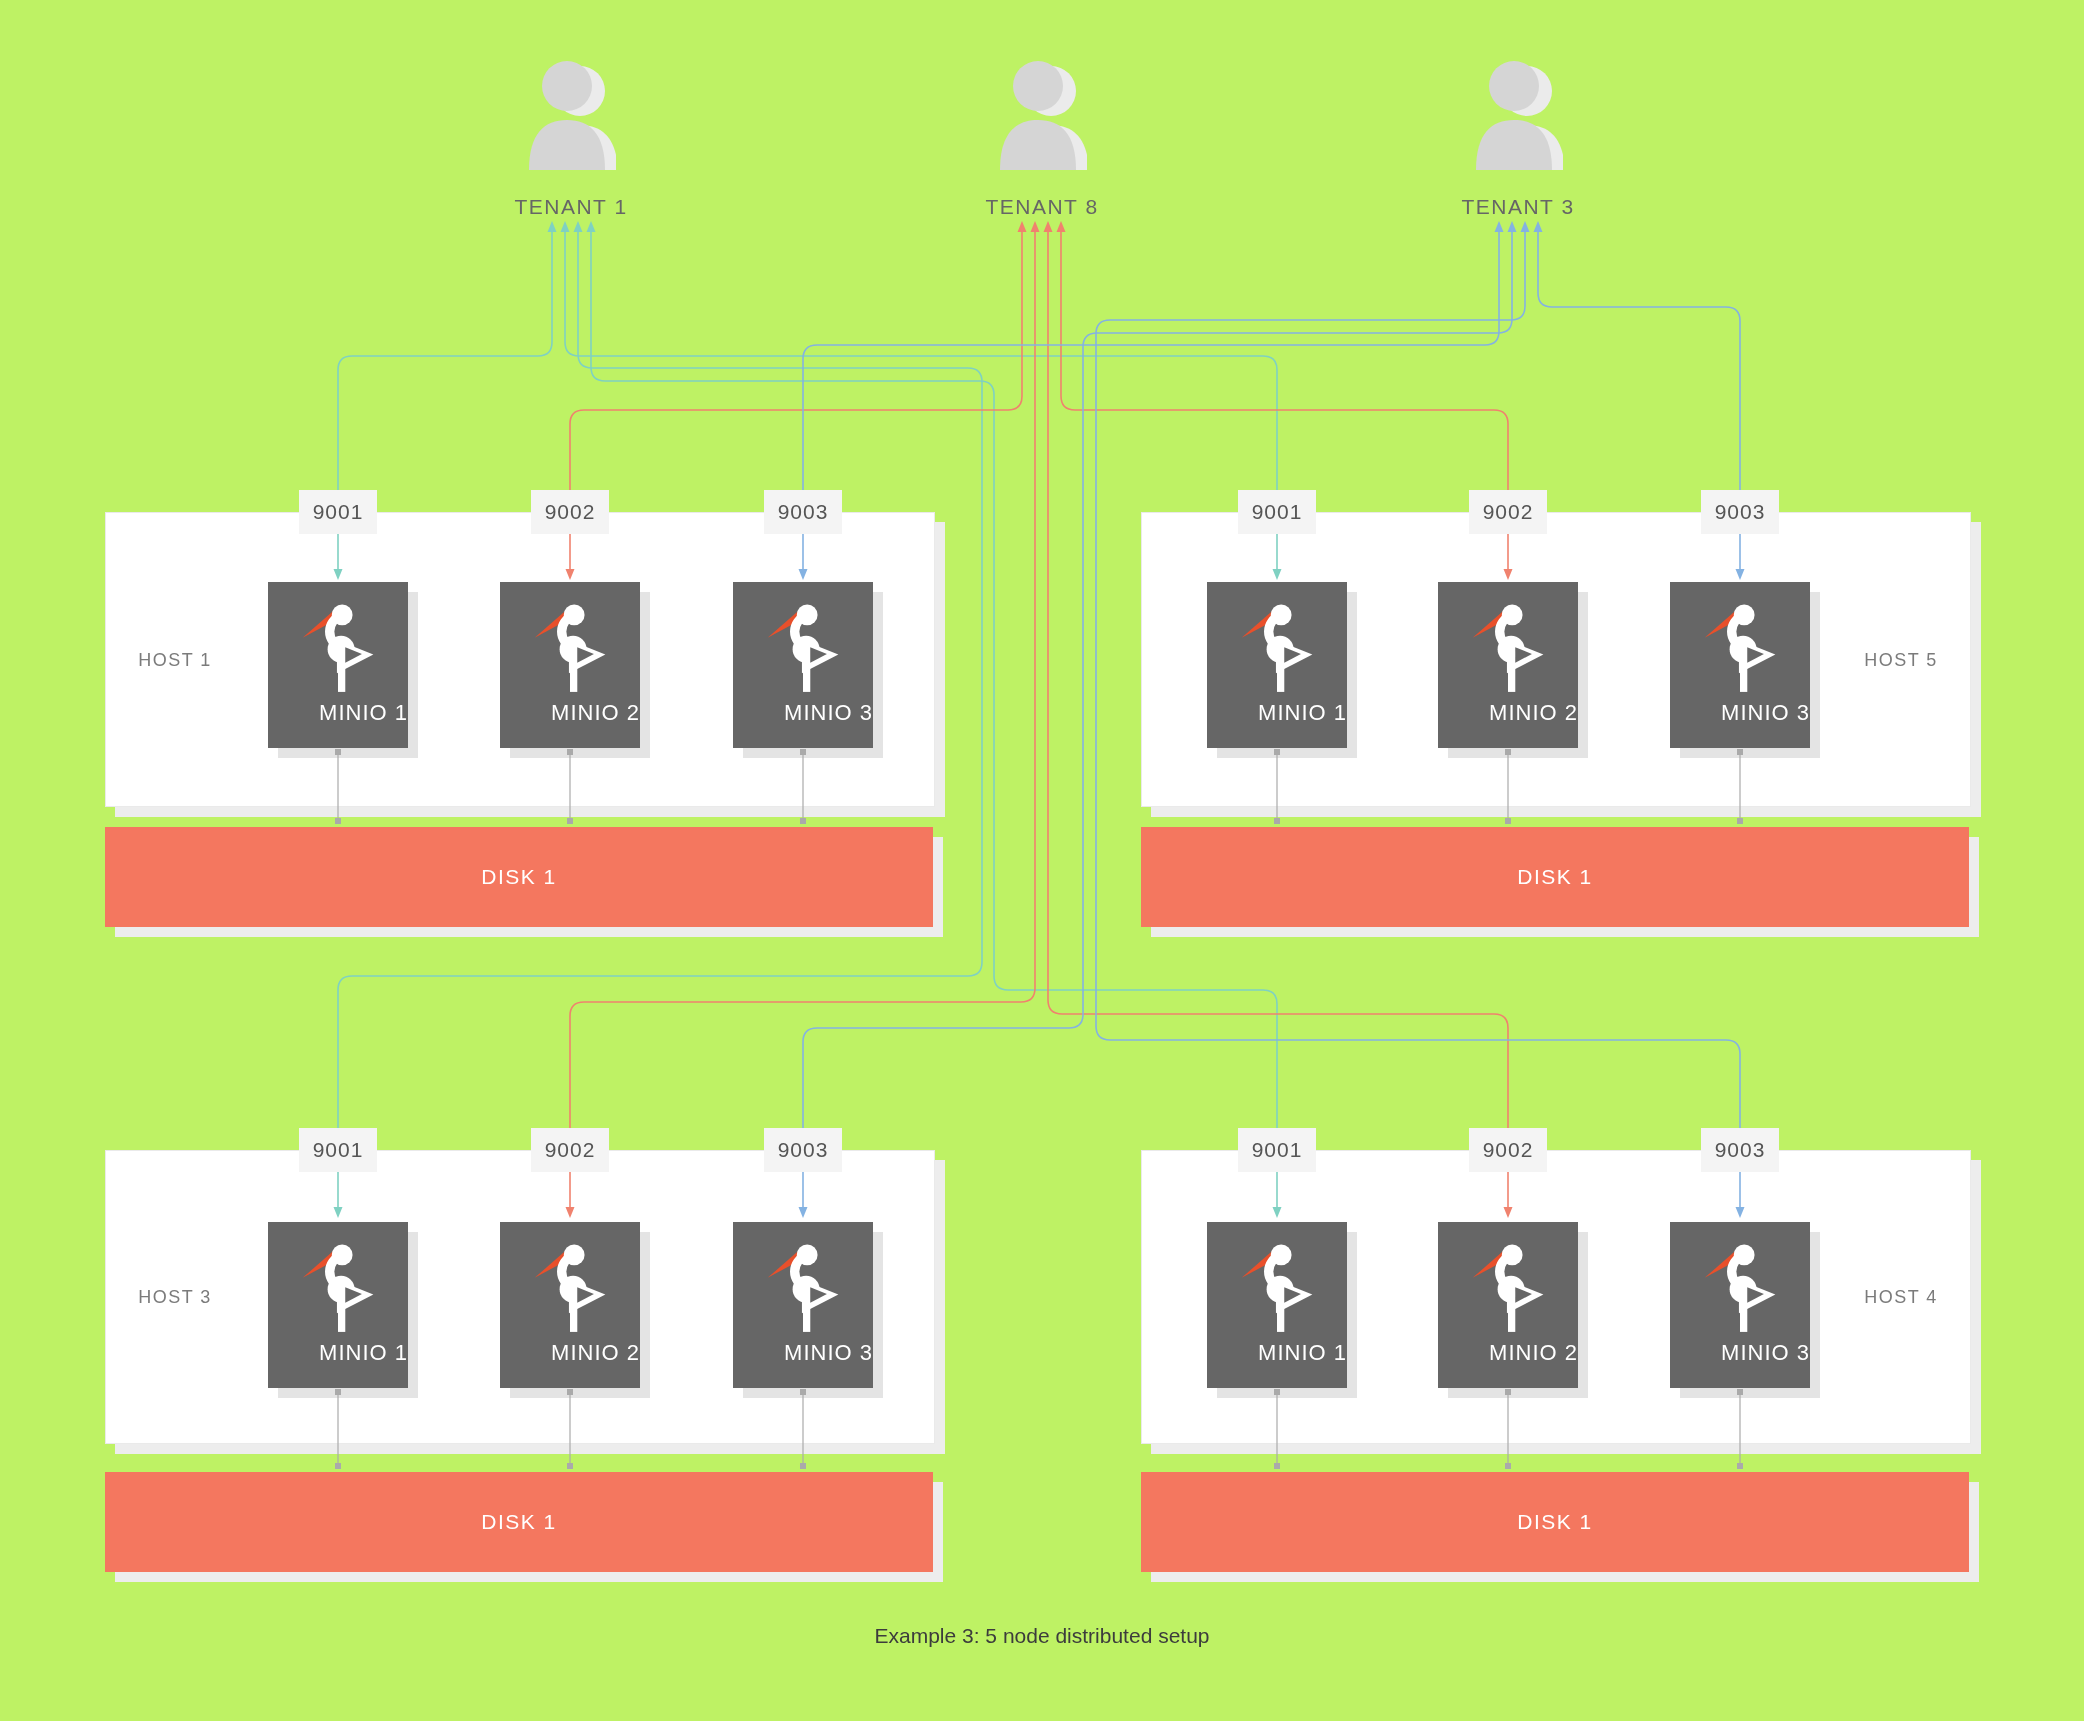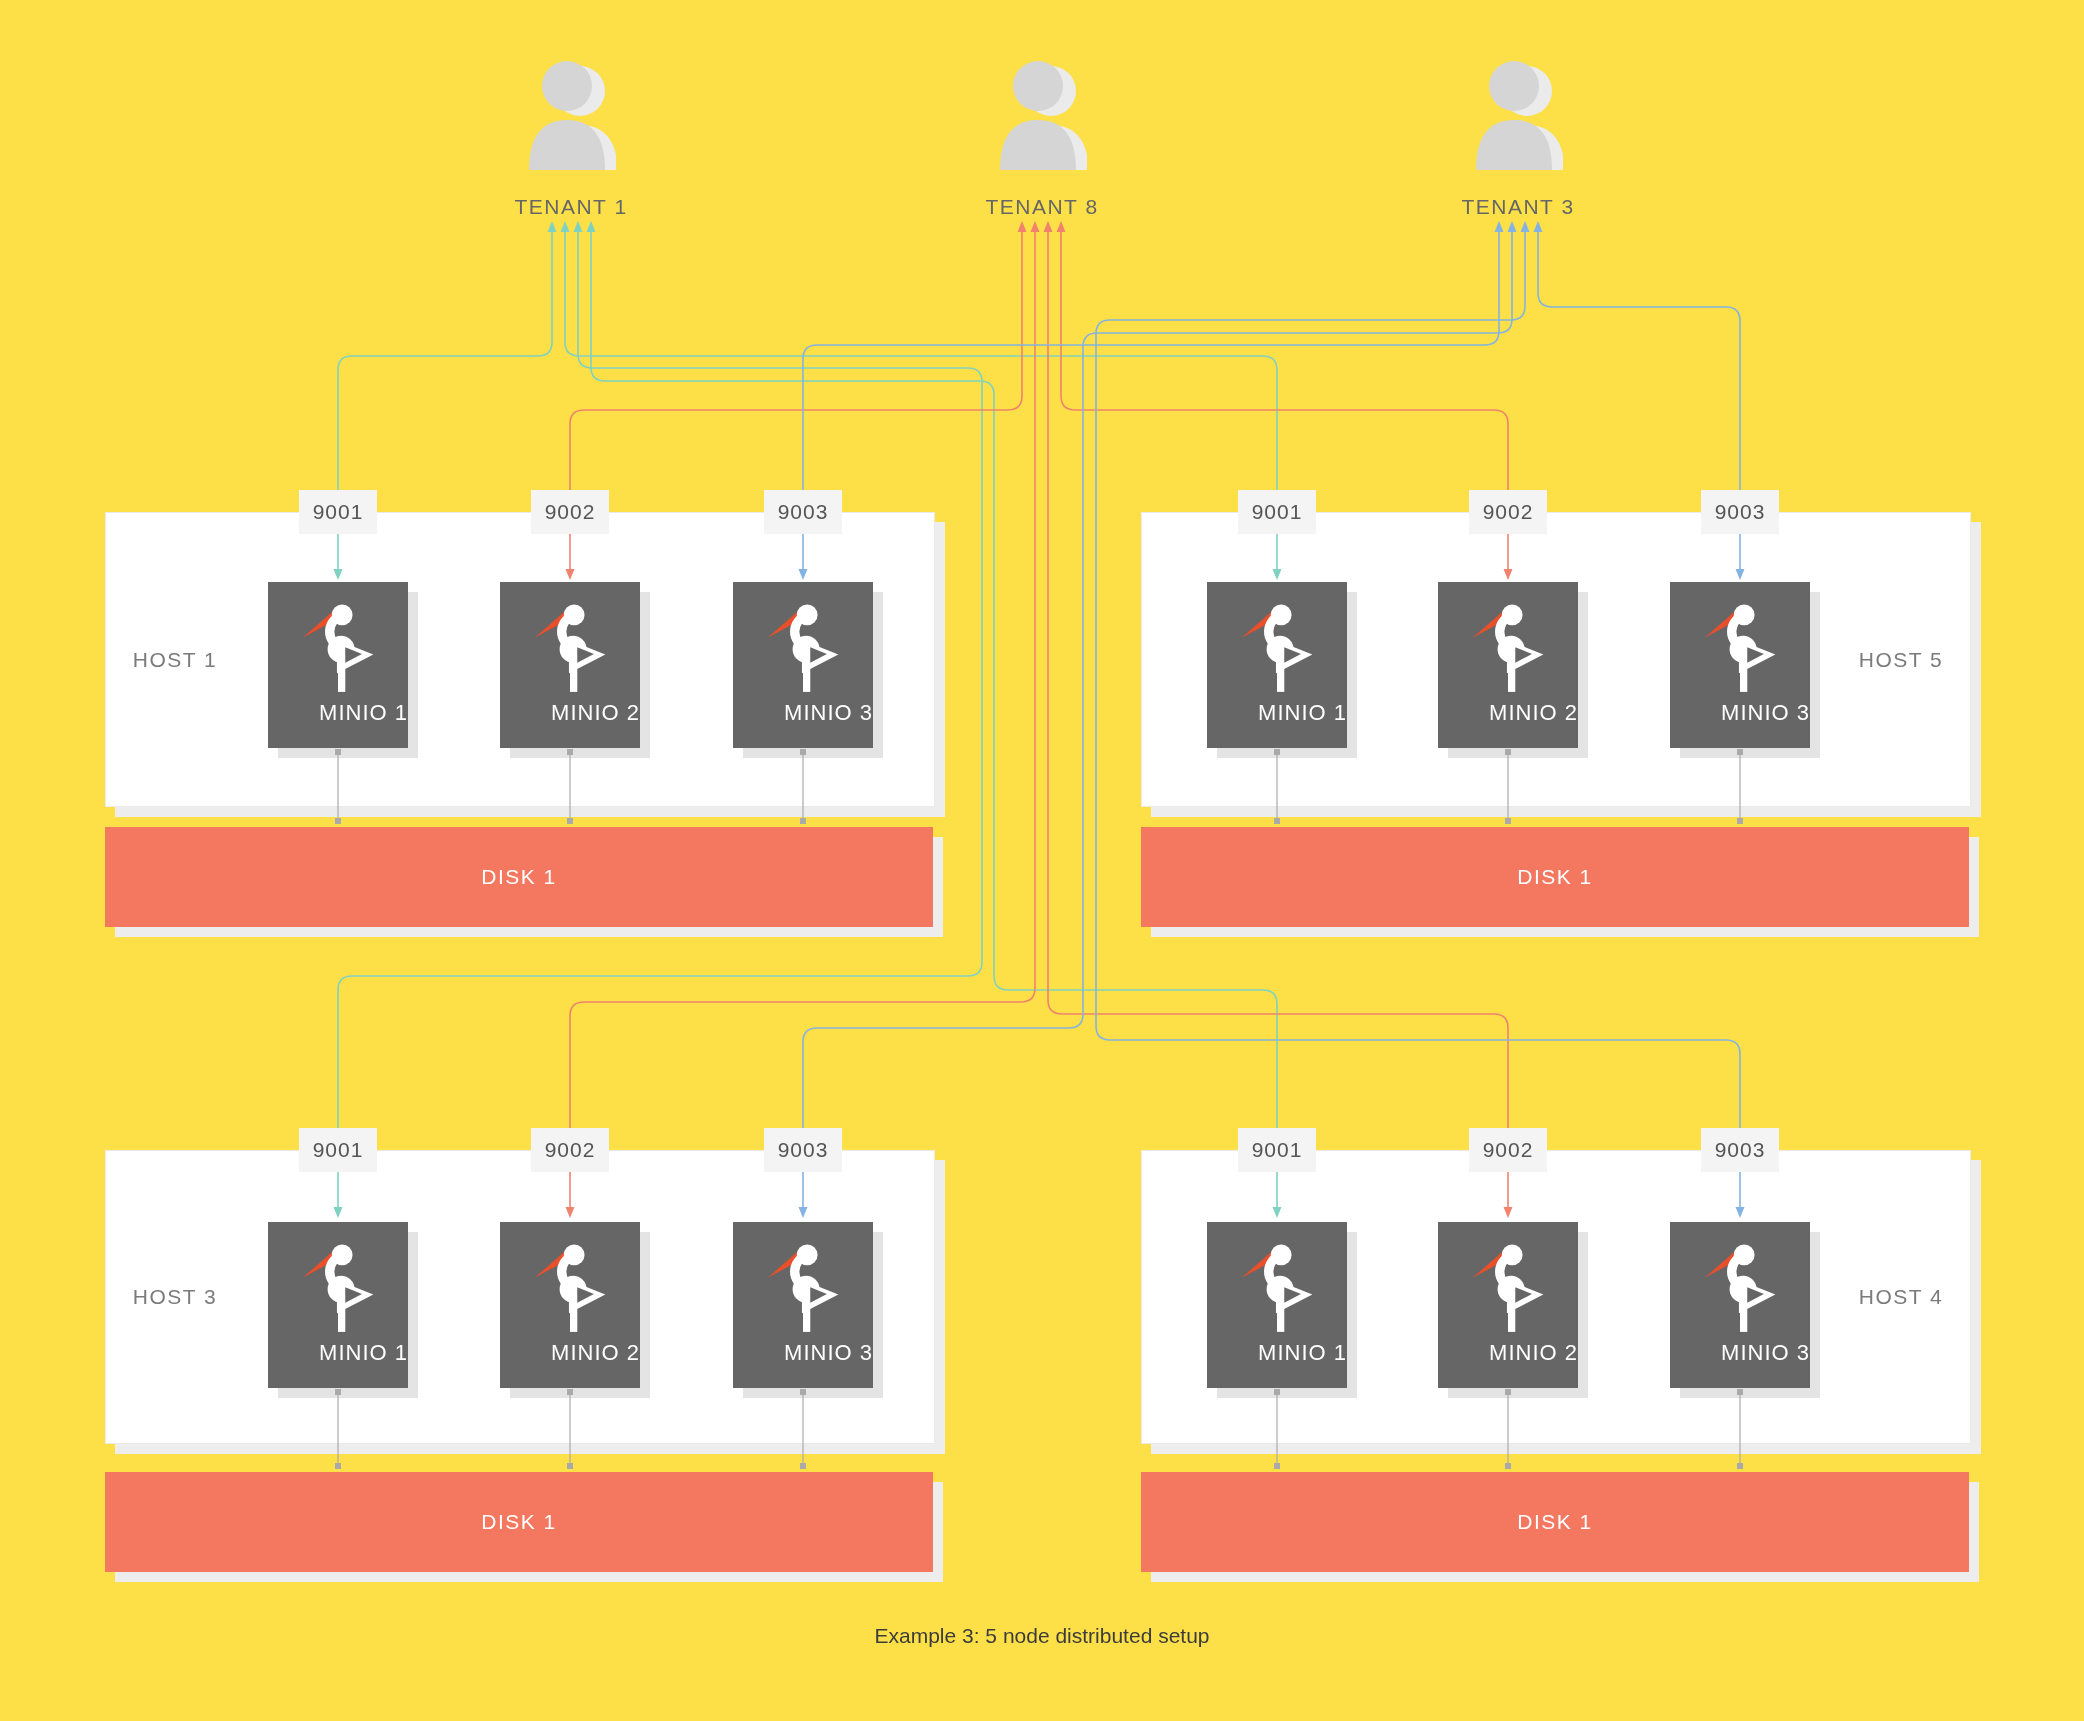--- a/index.html
+++ b/index.html
@@ -1,23 +1,23 @@
 <!DOCTYPE html>
 <html><head>
 <meta charset="utf-8">
 <style>
   html,body{margin:0;padding:0;background:#fff;}
   .stage{
-    position:relative;width:2084px;height:1721px;background:#fde047;overflow:hidden;
+    position:relative;width:2084px;height:1721px;background:#bef264;overflow:hidden;
     font-family:"Liberation Sans", sans-serif;
   }
   .host-box{position:absolute;background:#ffffff;border:1px solid #eaeaea;box-sizing:border-box;}
   .host-shadow,.box-shadow{position:absolute;background:#ededed;}
   .minio-shadow{position:absolute;background:#e4e4e4;}
-  .host-label{position:absolute;color:#7b7b7b;font-size:21px;letter-spacing:1.5px;transform:translate(-50%,-50%);white-space:nowrap;text-align:center;}
+  .host-label{position:absolute;color:#7b7b7b;font-size:18px;letter-spacing:1.5px;transform:translate(-50%,-50%);white-space:nowrap;text-align:center;}
   .minio-box{position:absolute;background:#666666;display:flex;flex-direction:column;align-items:center;justify-content:flex-start;}
   .minio-label{position:absolute;bottom:22px;width:100%;text-align:right;color:#ffffff;font-size:22px;letter-spacing:1px;}
   .port-box{position:absolute;background:#f4f4f4;color:#555555;font-size:21px;display:flex;align-items:center;justify-content:center;letter-spacing:1px;}
   .disk-bar{position:absolute;display:flex;align-items:center;justify-content:center;color:#ffffff;font-size:21px;letter-spacing:1.5px;}
   .tenant{position:absolute;transform:translateX(-50%);display:flex;flex-direction:column;align-items:center;}
   .tenant-label{position:absolute;color:#666666;font-size:21px;letter-spacing:1.5px;transform:translate(-50%,-50%);white-space:nowrap;}
   .caption{position:absolute;color:#3c3c3c;font-size:21px;transform:translate(-50%,-50%);white-space:nowrap;}
   svg.wires{position:absolute;left:0;top:0;pointer-events:none;}
   .bird-wrap{position:absolute;left:50%;top:8px;transform:translateX(-50%);}
 </style>

